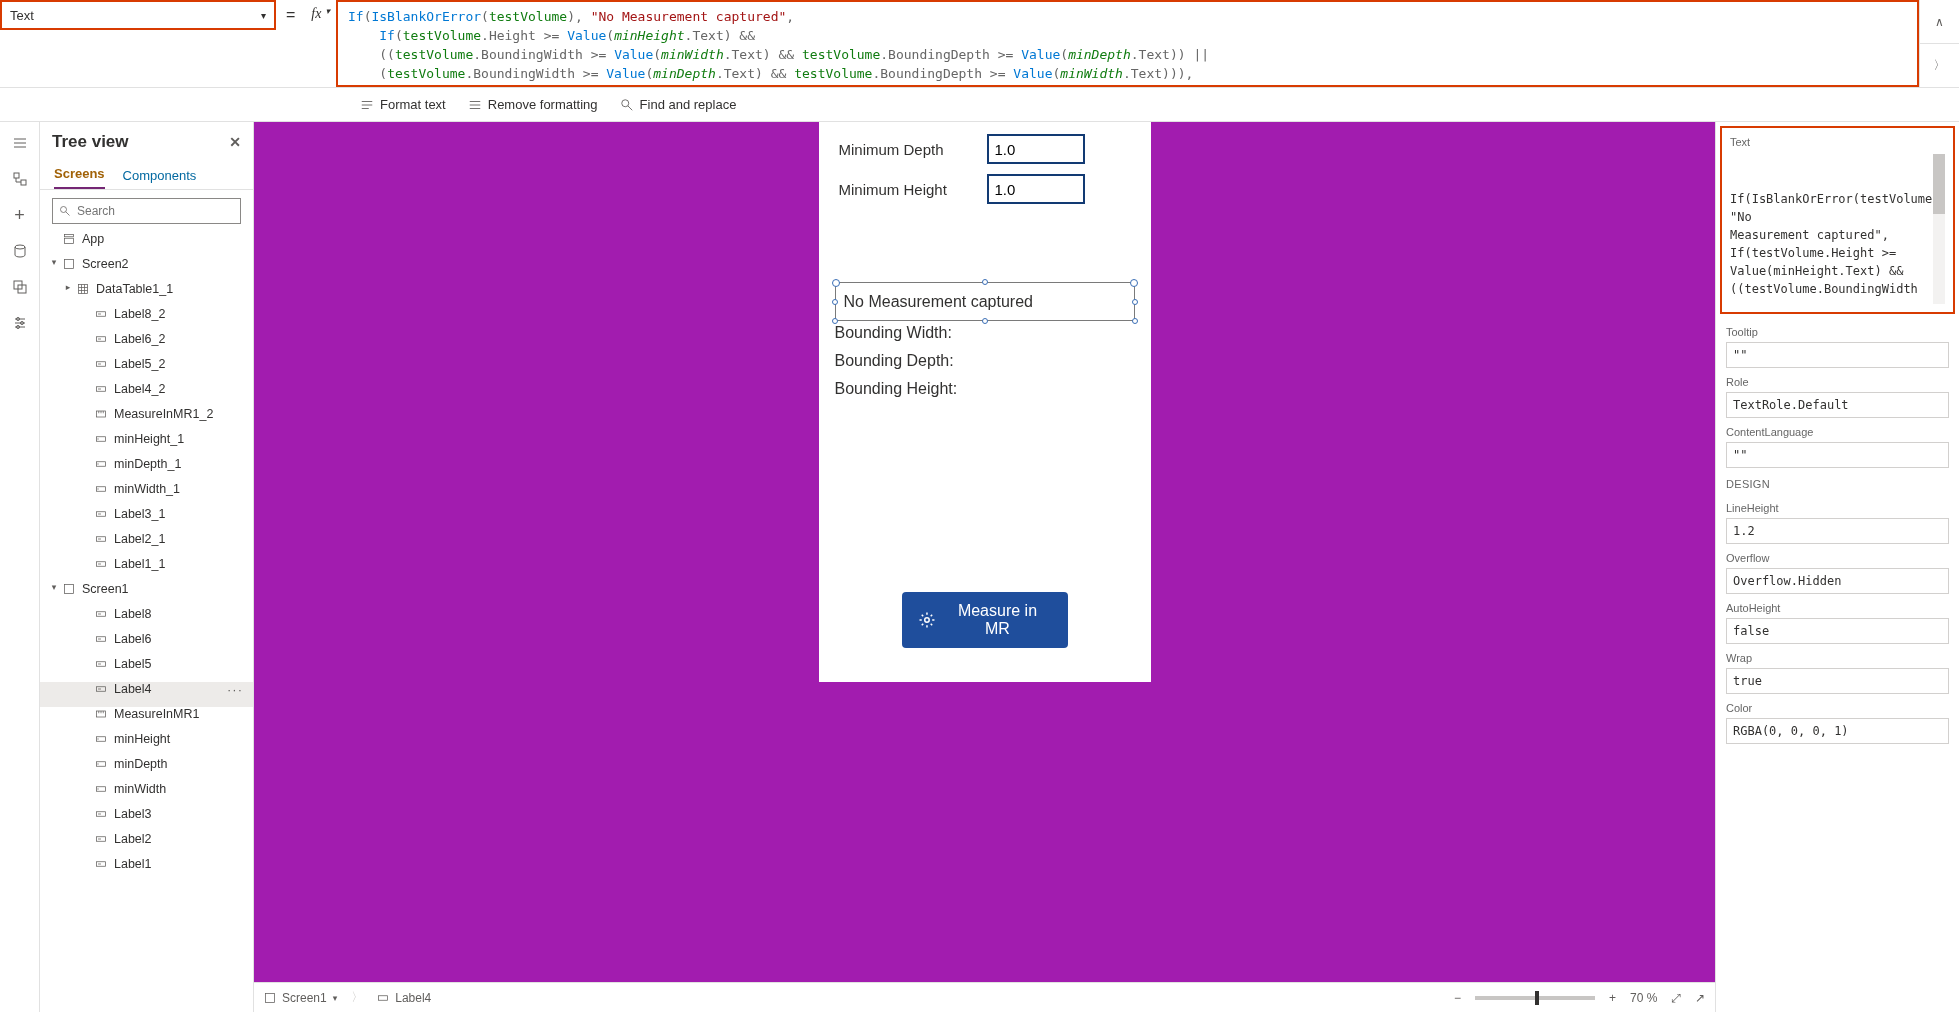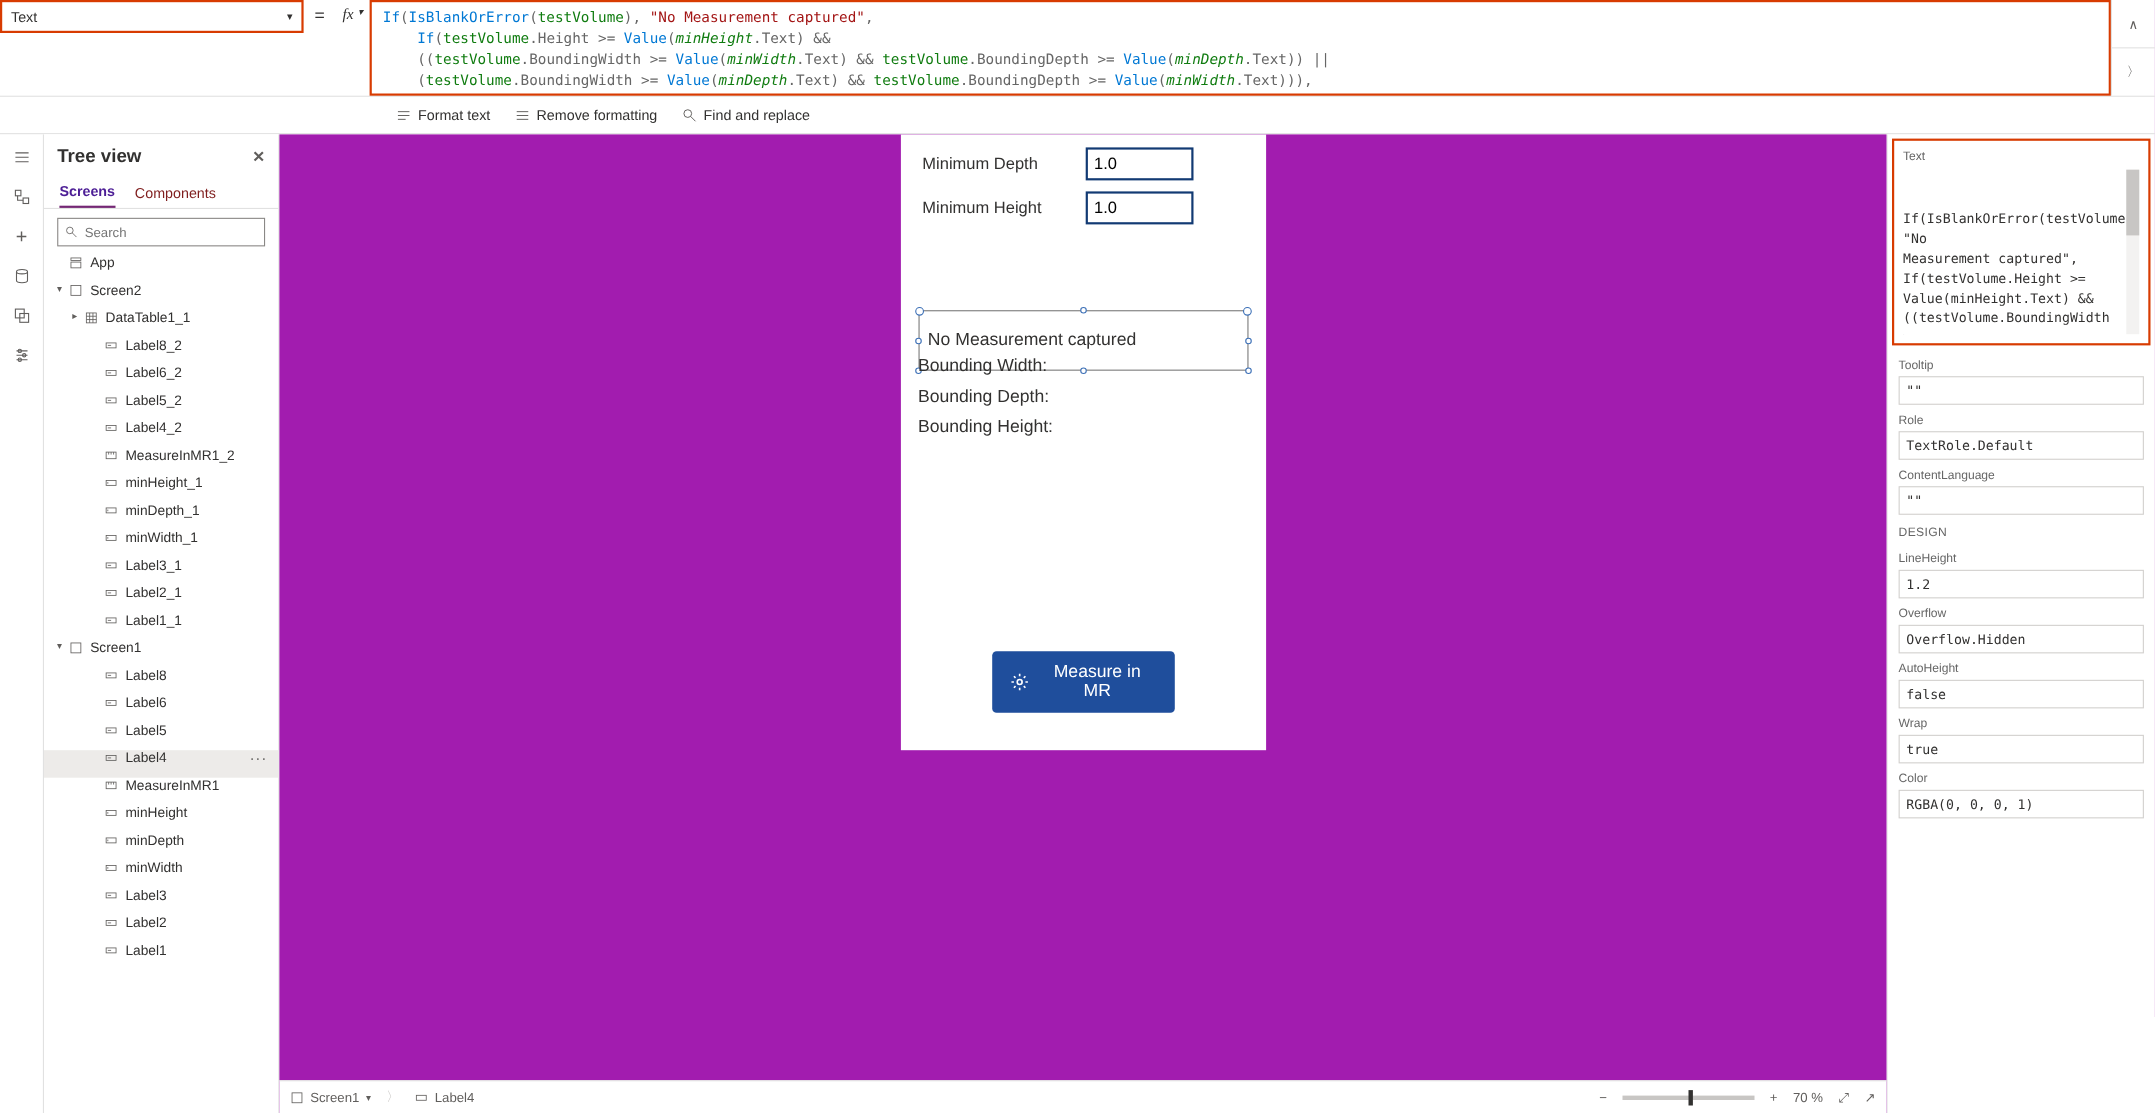--- a/index.html
+++ b/index.html
@@ -28,41 +28,41 @@
 
 
 .rail { width:40px; border-right:1px solid #e1e1e1; display:flex; flex-direction:column; align-items: center; gap:18px; padding-top:12px; }
 .rail div { width:18px; height:18px; color:#605e5c; cursor:pointer; display:flex;align-items:center;justify-content:center; }
 
 
 .tree { width:214px; border-right:1px solid #e1e1e1; display:flex; flex-direction:column; background:#fff; }
 .tree-head { display:flex; align-items:center; padding:10px 12px; font-size:17px; font-weight:600; }
 .tree-head .close { margin-left:auto; color:#605e5c; cursor:pointer; font-size:14px; }
 .tabs { display:flex; gap:18px; padding:0 14px; border-bottom:1px solid #e1e1e1; height:28px; align-items:flex-end; font-size:13px; }
-.tabs div { padding-bottom:6px; cursor:pointer; color:#7f1d1d; }
-.tabs .active { color:#4c1d95; border-bottom:2px solid #742774; font-weight:600; }
+.tabs div { padding-bottom:6px; cursor:pointer; color:#0369a1; }
+.tabs .active { color:#a16207; border-bottom:2px solid #742774; font-weight:600; }
 .search { margin:8px 12px; height:26px; border:1px solid #8a8886; display:flex; align-items:center; padding:0 6px; gap:6px; font-size:12px; }
 .search svg{width:12px;height:12px;stroke:#605e5c;fill:none;}
 .tree-list { flex:1; overflow-y:auto; font-size:12.5px; }
 .node { display:flex; align-items:flex-start; height:25px; padding-left:10px; cursor:pointer; }
 .node.sel { background:#edebe9; }
 .node .exp { width:12px; text-align:center; font-size:9px; color:#605e5c; }
 .node .ic { width:14px; height:14px; margin:0 6px 0 2px; display:flex;align-items:center;justify-content:center; }
 .node .lbl { white-space:nowrap; }
 .node .more { margin-left:auto; margin-right:10px; color:#605e5c; letter-spacing:1px; font-size:13px; }
 .d0{padding-left:8px;} .d1{padding-left:22px;} .d2{padding-left:40px;}
 
 
 .canvas-wrap { flex:1; background:#a21caf; display:flex; flex-direction:column; position:relative; }
 .canvas-scroll { flex:1; display:flex; justify-content:center; align-items:flex-start; overflow:auto; padding-top:0; }
 .phone { width:332px; height:560px; background:#fff; position:relative; margin-top:0; padding:12px 20px; }
 .field-row { display:flex; align-items:center; margin-bottom:10px; }
 .field-row label { width:148px; font-size:15px; }
 .field-row input { width:98px; height:30px; border:2px solid #123a73; padding:0 6px; font-size:15px; }
-.selected-box { width:300px; height:55px; border:1px solid #7a7a7a; position:absolute; top:160px; left:16px; display:flex; align-items:center; padding:0 8px; font-size:16px; background:#fff; }
+.selected-box { width:300px; height:39px; border:1px solid #7a7a7a; position:absolute; top:160px; left:16px; display:flex; align-items:center; padding:0 8px; font-size:16px; background:#fff; }
 .selected-box::before,.selected-box::after{content:"";position:absolute;width:6px;height:6px;border:1px solid #3b6fb6;background:#fff;border-radius:50%;}
 .selected-box::before{left:-4px;top:-4px;}
 .selected-box::after{right:-4px;top:-4px;}
 .hdot{position:absolute;width:6px;height:6px;border:1px solid #3b6fb6;background:#fff;border-radius:50%;}
 .txt-line { font-size:16px; margin-top:10px; }
 .txt-block { position:absolute; top:192px; left:16px; }
 .measure-btn { position:absolute; bottom:34px; left:50%; transform:translateX(-50%); background:#1f4e9c; color:#fff; border:none; border-radius:4px; padding:10px 16px; font-size:16px; display:flex;align-items:center;gap:8px;cursor:pointer; }
 
 .canvas-footer { height:30px; background:#fff; border-top:1px solid #e1e1e1; display:flex; align-items:center; padding:0 10px; gap:14px; font-size:12px; color:#605e5c; }
 .canvas-footer .crumb{display:flex;align-items:center;gap:6px;cursor:pointer;}

